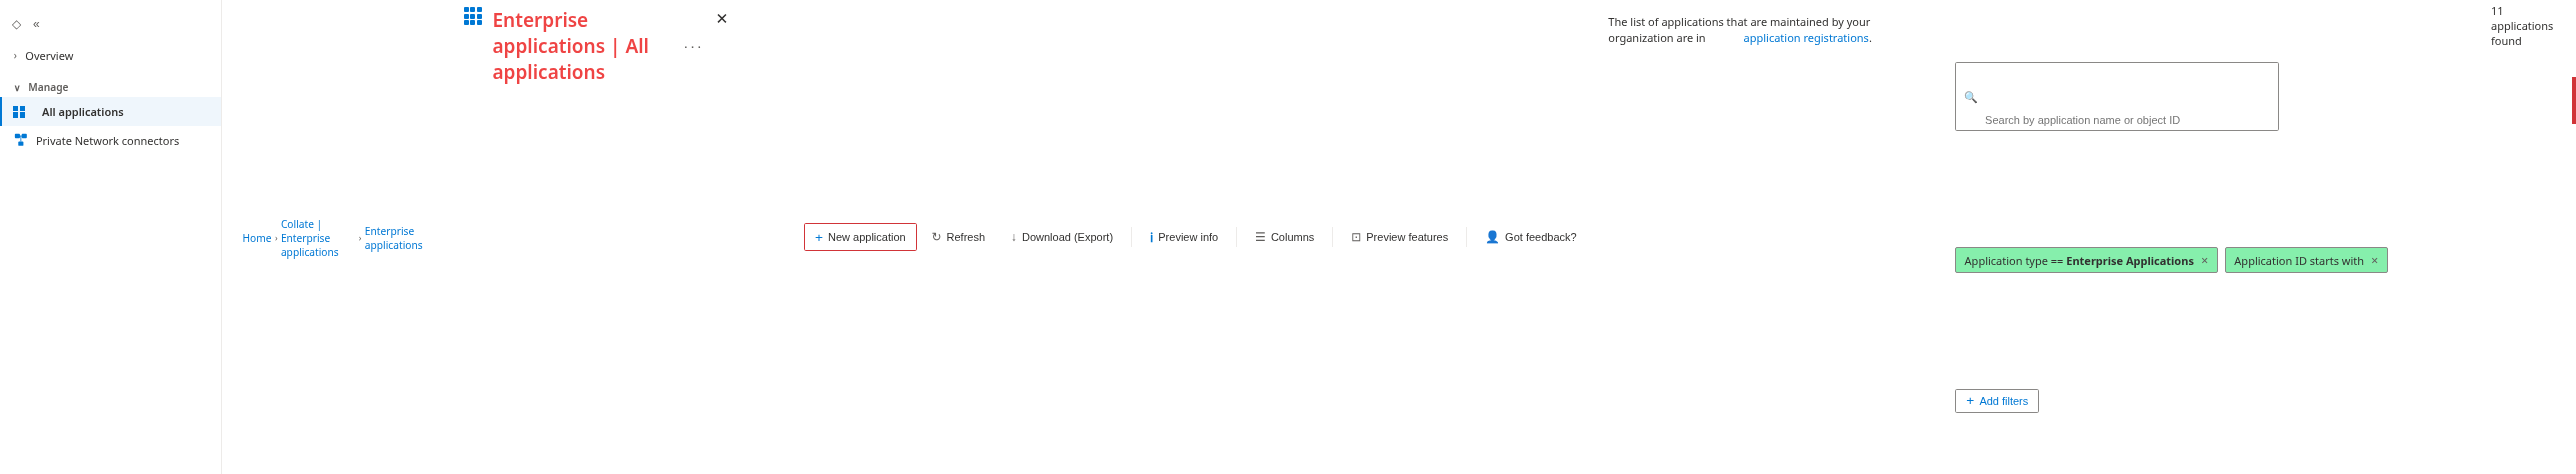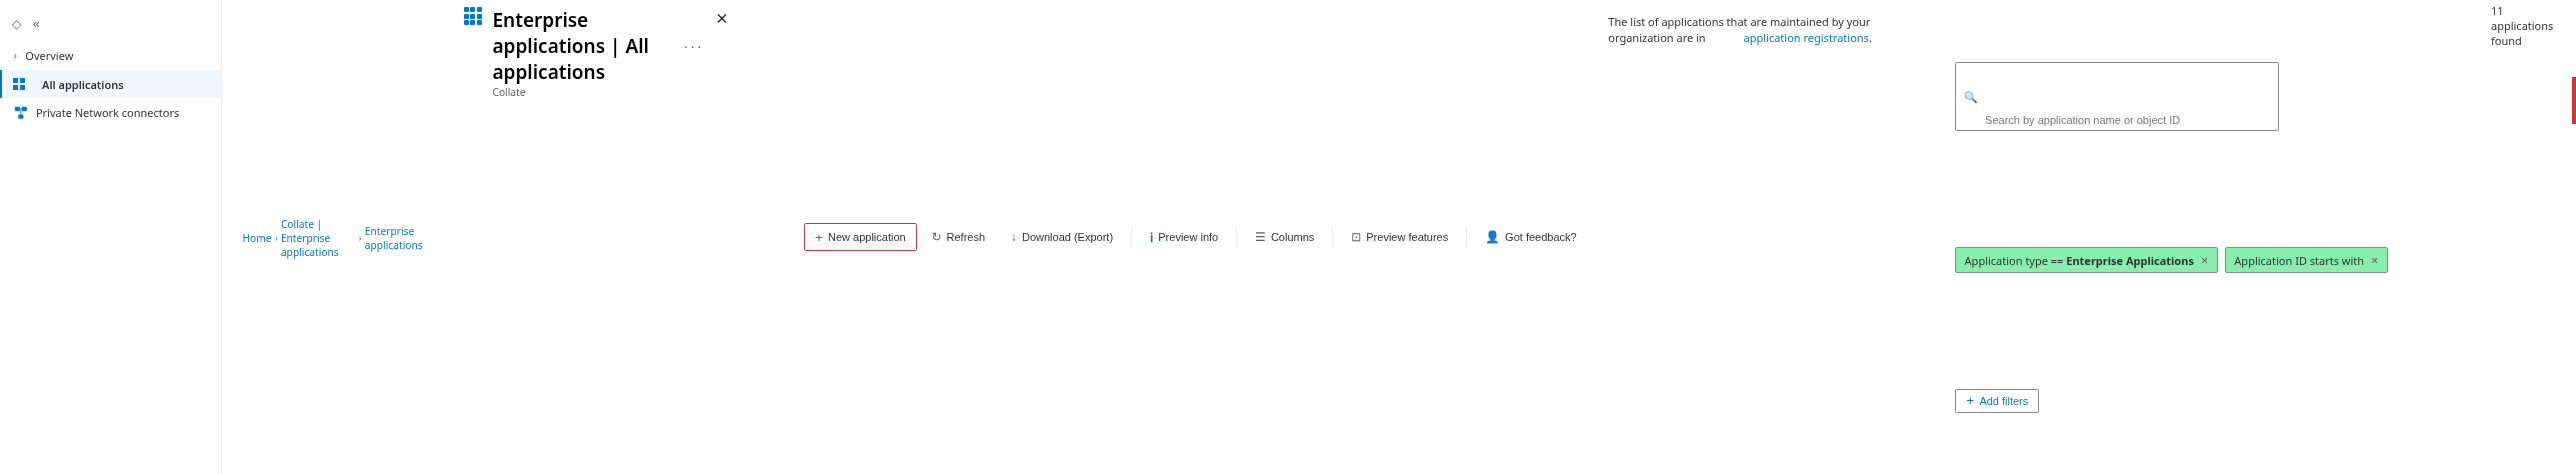--- a/index.html
+++ b/index.html
@@ -96,21 +96,21 @@
     }
     .breadcrumb a {
       color: #0078d4;
       text-decoration: none;
     }
     .breadcrumb-sep { color: #605e5c; font-size: 8.5px; }
     .page-title-block { display: flex; flex-direction: column; }
     .page-title {
       font-size: 19px;
       font-weight: 600;
-      color: #000000;
+      color: #ef4444;
       display: flex;
       align-items: center;
       gap: 8.5px;
     }
     .page-subtitle {
       font-size: 10.2px;
       color: #605e5c;
     }
     .ellipsis-btn {
       background: none;
@@ -296,20 +296,24 @@
   <div class="sidebar-controls">
     <button class="sidebar-ctrl-btn">◇</button>
     <button class="sidebar-ctrl-btn">«</button>
   </div>
 
   <div class="sidebar-nav-item">
     <span class="nav-icon">›</span>
     <span>Overview</span>
   </div>
 
+  <div class="sidebar-section-label">
+    <span style="margin-right:5.1px; font-size:9.4px;">∨</span>
+    <span>Manage</span>
+  </div>
 
   <div class="sidebar-nav-item active">
     <span class="nav-icon">
       <span class="grid-icon">
         <span></span>
           <span></span>
           <span></span>
           <span></span>
       </span>
     </span>
@@ -350,21 +354,20 @@
         <span></span>
       <span></span>
         <span></span>
         <span></span>
     </div>
     <div class="page-title-block">
       <div style="display:flex; align-items:center; gap:8.5px;">
         <span class="page-title">Enterprise applications | All applications</span>
         <button class="ellipsis-btn">···</button>
       </div>
-      <span class="page-subtitle">Collate</span>
     </div>
     <button class="close-btn">✕</button>
   </div>
 
   <div class="toolbar">
     <button class="toolbar-btn new-app">
       <span class="btn-icon">+</span>
       <span>New application</span>
     </button>
 

